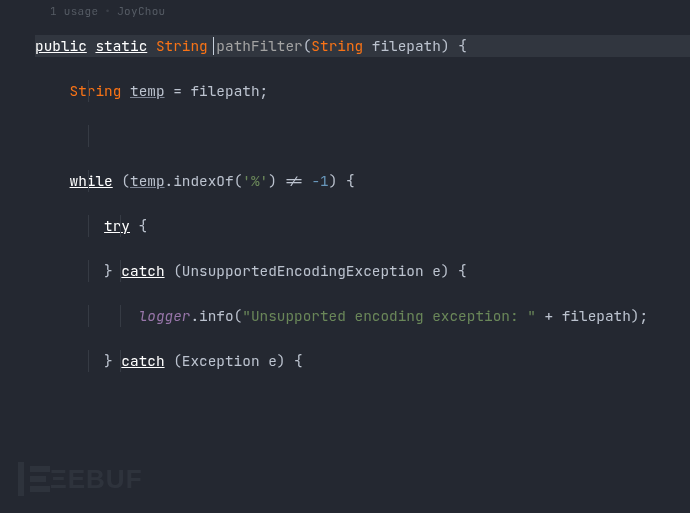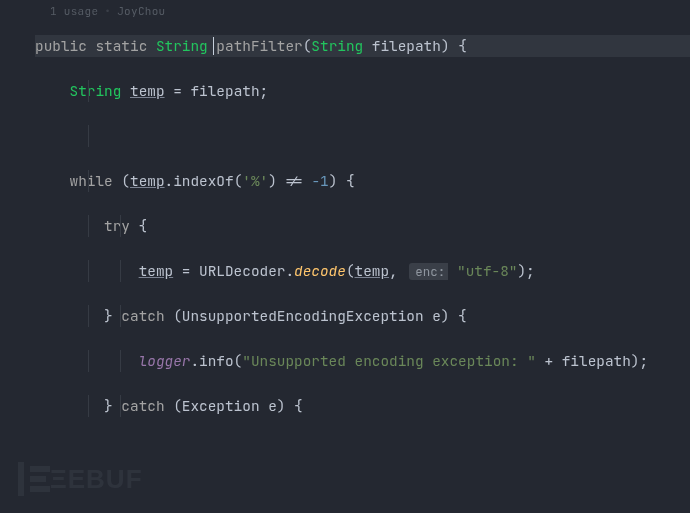--- a/index.html
+++ b/index.html
@@ -24,22 +24,22 @@
   }
   .line { position:relative; padding-left:0; height:22.5px; }
   .hl-line { background:#31363f; }
 
   
   .guide { position:absolute; top:0; bottom:0; width:1px; background:#363b44; }
   .g1 { left:53px; }  
   .g2 { left:85px; }  
 
   
-  .kw   { color:#a3a3a3; }                  
-  .type { color:#22c55e;margin-top:36px; }                  
+  .kw   { color:#ffffff;text-decoration:underline; }                  
+  .type { color:#f97316;margin-top:36px; }                  
   .mname{ color:#a3a3a3; }                  
   .stat { color:#ffc66d; font-style:italic; } 
   .param{ color:#bcc3cf; }
   .str  { color:#6a8759; }                  
   .num  { color:#6897bb; }                  
   .cmt  { color:#7a7e85; }                  
   .spell{ text-decoration:underline; text-decoration-style:dotted; text-decoration-color:#6a8759; }
   .reass{ text-decoration:underline; text-decoration-color:#7b8291; } 
   .field{ color:#9876aa; font-style:italic; }  
   .null { color:#cc7832; }
@@ -71,21 +71,20 @@
 <body>
 
 <div class="hints"><span>1 usage</span><span class="sep">•</span><span>JoyChou</span></div>
 
 <div class="code">
 <div class="line hl-line"><span class="caret" style="left:178px"></span><span class="kw">public</span> <span class="kw">static</span> <span class="type">String</span> <span class="mname">pathFilter</span>(<span class="type">String</span> <span class="param">filepath</span>) <span class="pun">{</span></div>
 <div class="line"><span class="guide g1"></span>    <span class="type">String</span> <span class="reass">temp</span><span> = </span><span>filepath</span><span>;</span></div>
 <div class="line"><span class="guide g1"></span> </div>
 <div class="line"><span class="guide g1"></span>    <span class="kw">while</span><span> (</span><span class="reass">temp</span><span>.indexOf(</span><span class="str">'%'</span><span>) != </span><span class="num">-1</span><span>) {</span></div>
 <div class="line"><span class="guide g1"></span><span class="guide g2"></span>        <span class="kw">try</span><span> {</span></div>
-<div class="line"><span class="guide g1"></span><span class="guide g2"></span>            <span class="reass">temp</span><span> = URLDecoder.</span><span class="stat">decode</span><span>(</span><span class="reass">temp</span><span>, </span><span class="enc-hint">enc:</span><span class="enc-val"> "utf-8"</span><span>);</span></div>
 <div class="line"><span class="guide g1"></span><span class="guide g2"></span>        <span>} </span><span class="kw">catch</span><span> (UnsupportedEncodingException e) {</span></div>
 <div class="line"><span class="guide g1"></span><span class="guide g2"></span>            <span class="field">logger</span><span>.info(</span><span class="str">"Unsupported encoding exception: "</span><span> + filepath);</span></div>
 <div class="line"><span class="guide g1"></span><span class="guide g2"></span>        <span>} </span><span class="kw">catch</span><span> (Exception e) {</span></div>
 
 
 
 
 
 
 

